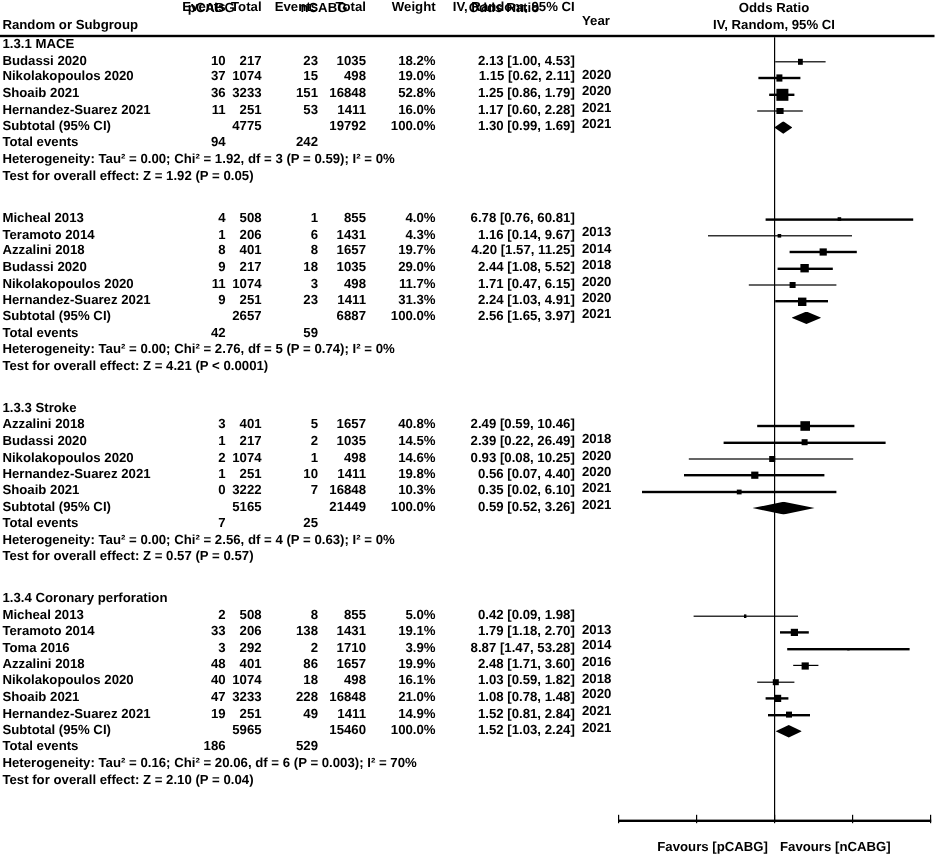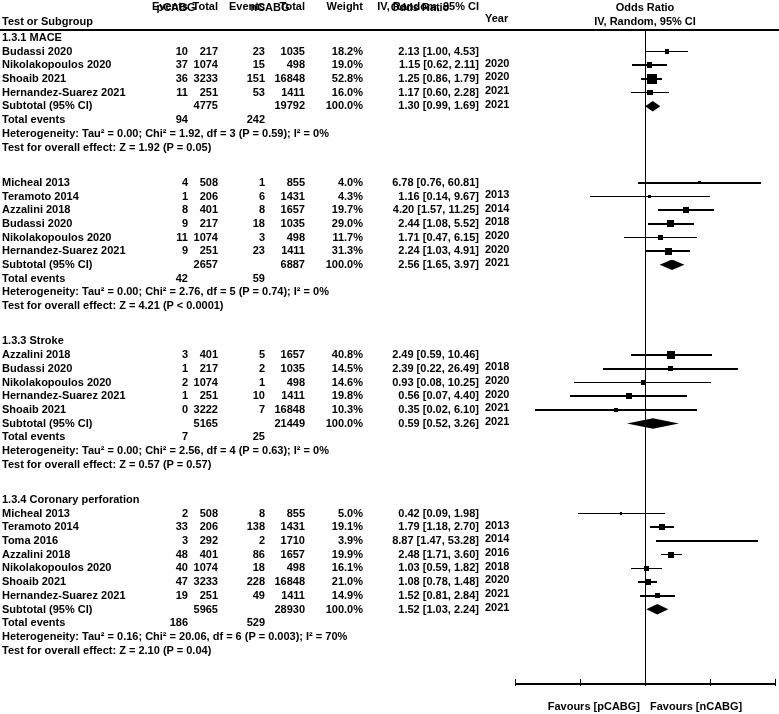--- a/index.html
+++ b/index.html
@@ -49,21 +49,21 @@
 </head>
 <body>
 
 <div id="canvas">
 
   <div class="abs ctr h-g1">pCABG</div>
   <div class="abs ctr h-g2">nCABG</div>
   <div class="abs ctr h-orl">Odds Ratio</div>
   <div class="abs ctr h-orr">Odds Ratio</div>
 
-  <div class="abs h-row2 h-study">Test or Subgroup</div>
+  <div class="abs h-row2 h-study">Random or Subgroup</div>
   <div class="cell c-e1 abs h-row2">Events</div>
   <div class="cell c-t1 abs h-row2">Total</div>
   <div class="cell c-e2 abs h-row2">Events</div>
   <div class="cell c-t2 abs h-row2">Total</div>
   <div class="cell c-w abs h-row2">Weight</div>
   <div class="cell c-ci abs h-row2">IV, Random, 95% CI</div>
   <div class="cell c-year abs h-row2">Year</div>
   <div class="abs ctr h-row2 h-ci2">IV, Random, 95% CI</div>
 
   <div class="hline"></div>
@@ -402,21 +402,21 @@
           <div class="cell c-t2">1411</div>
           <div class="cell c-w">14.9%</div>
           <div class="cell c-ci">1.52 [0.81, 2.84]</div>
           <div class="cell c-year">2021</div>
           <div class="ciline" style="left: 639.552px; width: 35.4142px;"></div>
           <div class="sq" style="left: 654.811px; top: 4.39097px; width: 5.01807px; height: 5.01807px;"></div>
         </div>
         <div class="row">
           <div class="cell c-study">Subtotal (95% CI)</div>
           <div class="cell c-t1">5965</div>
-          <div class="cell c-t2">28930</div>
+          <div class="cell c-t2">15460</div>
           <div class="cell c-w">100.0%</div>
           <div class="cell c-ci">1.52 [1.03, 2.24]</div>
           <div class="diamond" style="left: 646.334px; width: 21.9317px;"></div>
         </div>
         <div class="row">
           <div class="cell c-study">Total events</div>
           <div class="cell c-e1">186</div>
           <div class="cell c-e2">529</div>
         </div>
         <div class="row">

